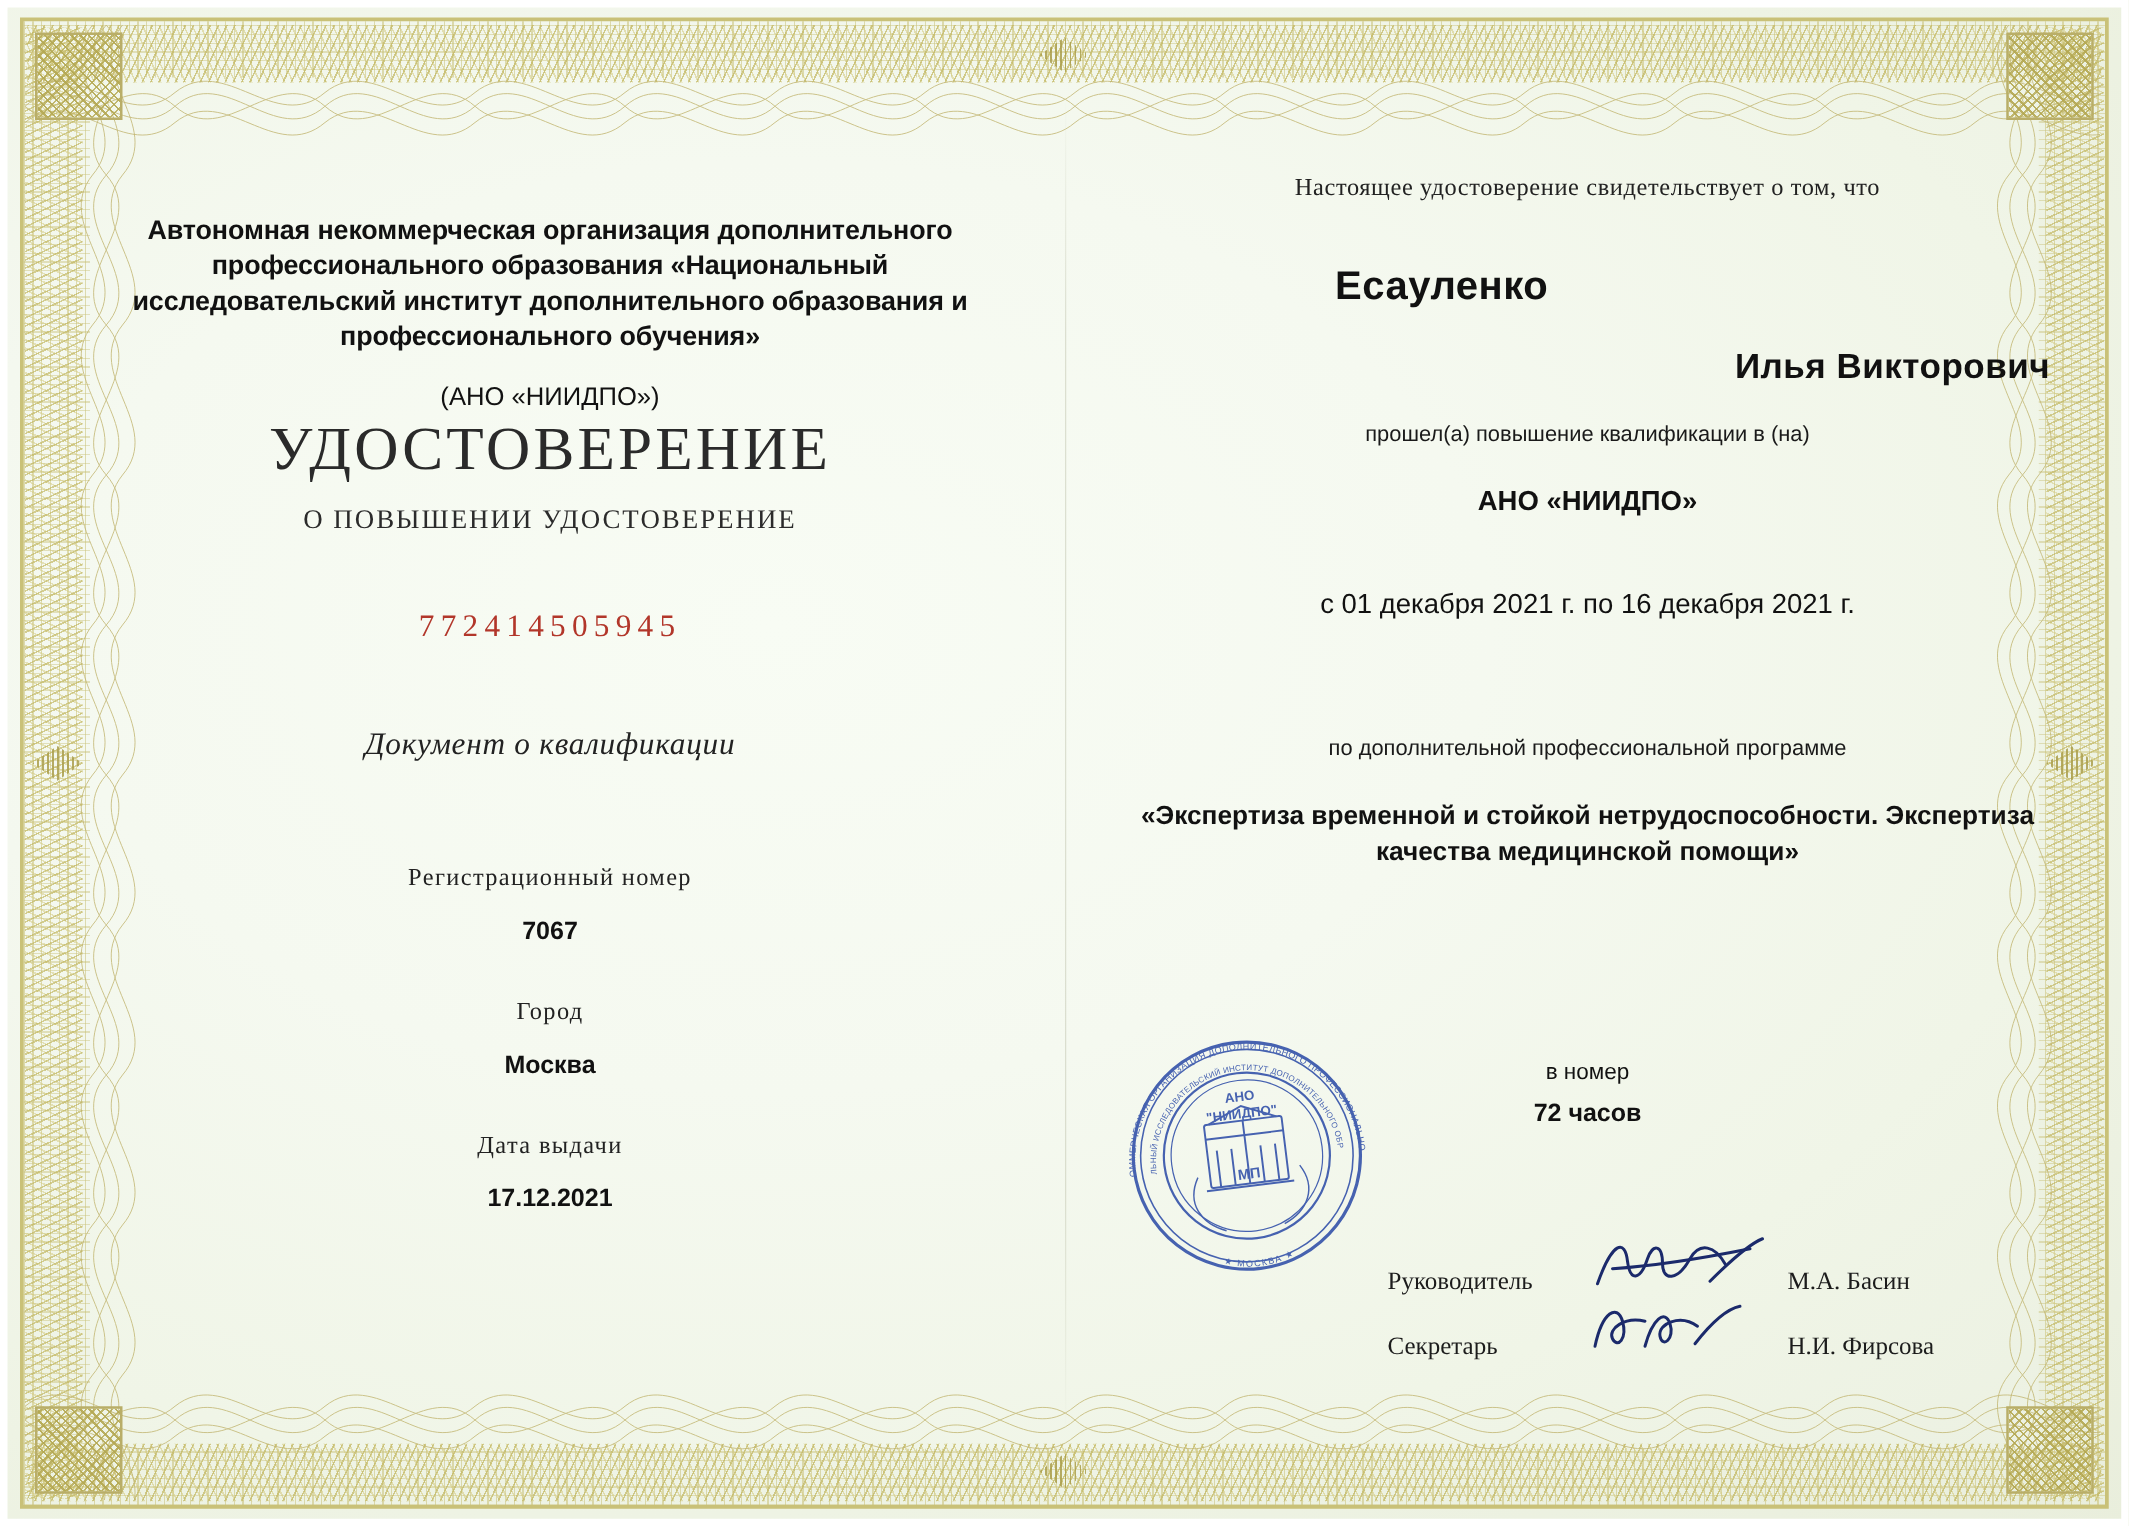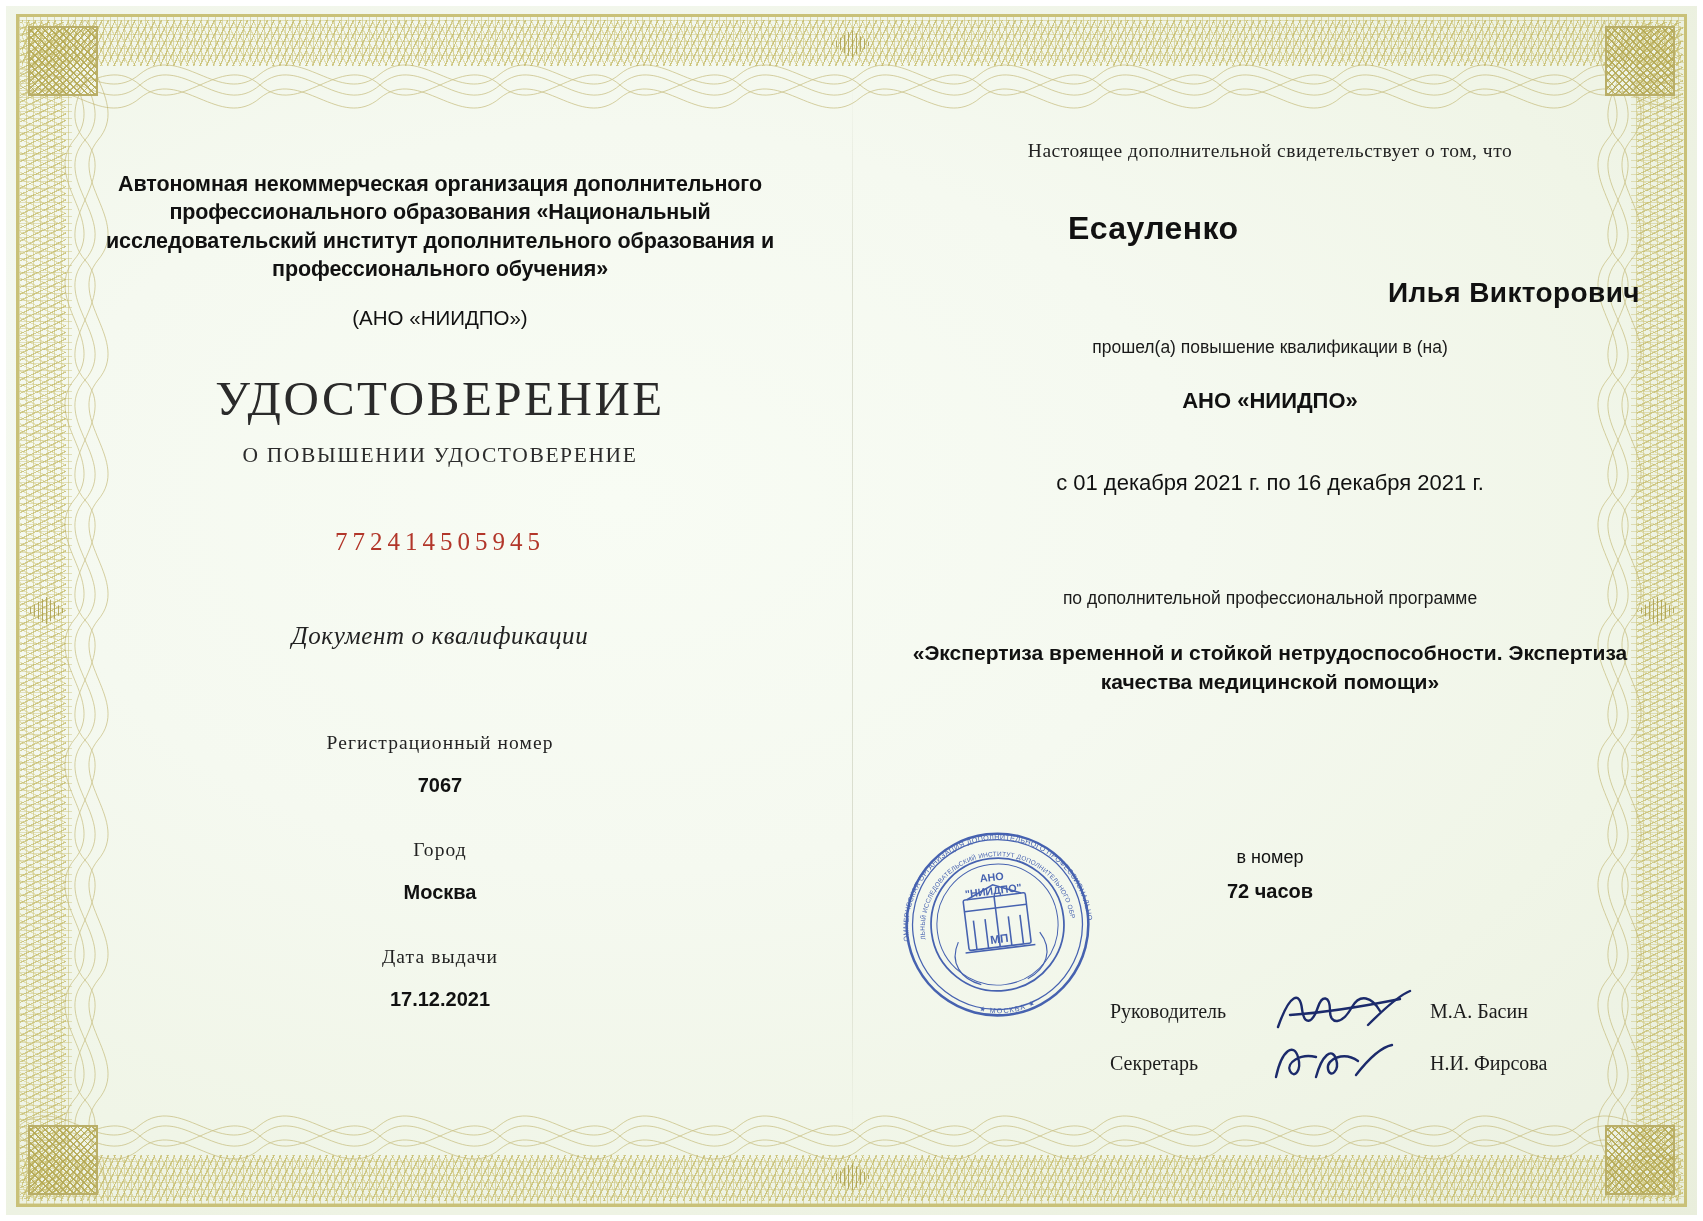--- a/index.html
+++ b/index.html
@@ -156,21 +156,20 @@
     color: #111;
     letter-spacing: -0.1px;
   }
   .org-abbr {
     margin-top: 22px;
     font-size: 20.5px;
     font-weight: normal;
     color: #111;
   }
   .doc-title {
-    margin-top: 40px;
     font-family: "Liberation Serif", serif;
     font-size: 49px;
     letter-spacing: 2.5px;
     color: #2a2a2a;
     font-weight: normal;
   }
   .doc-subtitle {
     margin-top: 16px;
     font-family: "Liberation Serif", serif;
     font-size: 21.5px;
@@ -279,21 +278,21 @@
 
   
   .signatures {
     position: absolute;
     left: 1110px;
     top: 985px;
     width: 500px;
   }
   .sig-row {
     display: flex;
-    align-items: center;
+    align-items: flex-end;
     height: 52px;
   }
   .sig-role {
     font-family: "Liberation Serif", serif;
     font-size: 20px;
     color: #1c1c1c;
     width: 150px;
     text-align: left;
   }
   .sig-mark {
@@ -401,21 +400,21 @@
         <div class="field-value">Москва</div>
       </div>
 
       <div class="field-block small-gap">
         <div class="field-label">Дата выдачи</div>
         <div class="field-value">17.12.2021</div>
       </div>
     </div>
 
     <div class="right-pane">
-      <div class="intro">Настоящее дополнительной свидетельствует о том, что</div>
+      <div class="intro">Настоящее удостоверение свидетельствует о том, что</div>
       <div class="surname">Есауленко</div>
       <div class="firstname">Илья Викторович</div>
       <div class="passed-label">прошел(а) повышение квалификации в (на)</div>
       <div class="org-short">АНО «НИИДПО»</div>
       <div class="period">с 01 декабря 2021 г. по 16 декабря 2021 г.</div>
       <div class="program-label">по дополнительной профессиональной программе</div>
       <div class="program-name">«Экспертиза временной и стойкой нетрудоспособности. Экспертиза качества медицинской помощи»</div>
       <div class="volume-label">в номер</div>
       <div class="volume-value">72 часов</div>
     </div>

